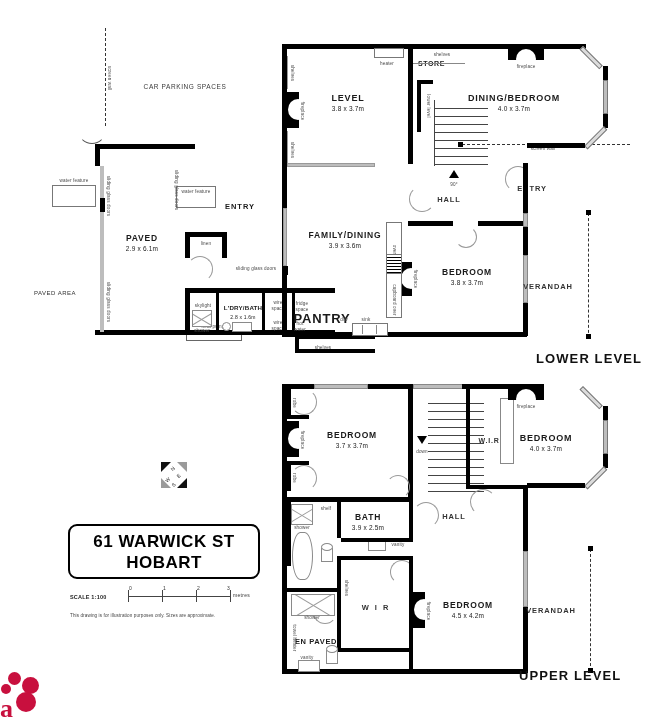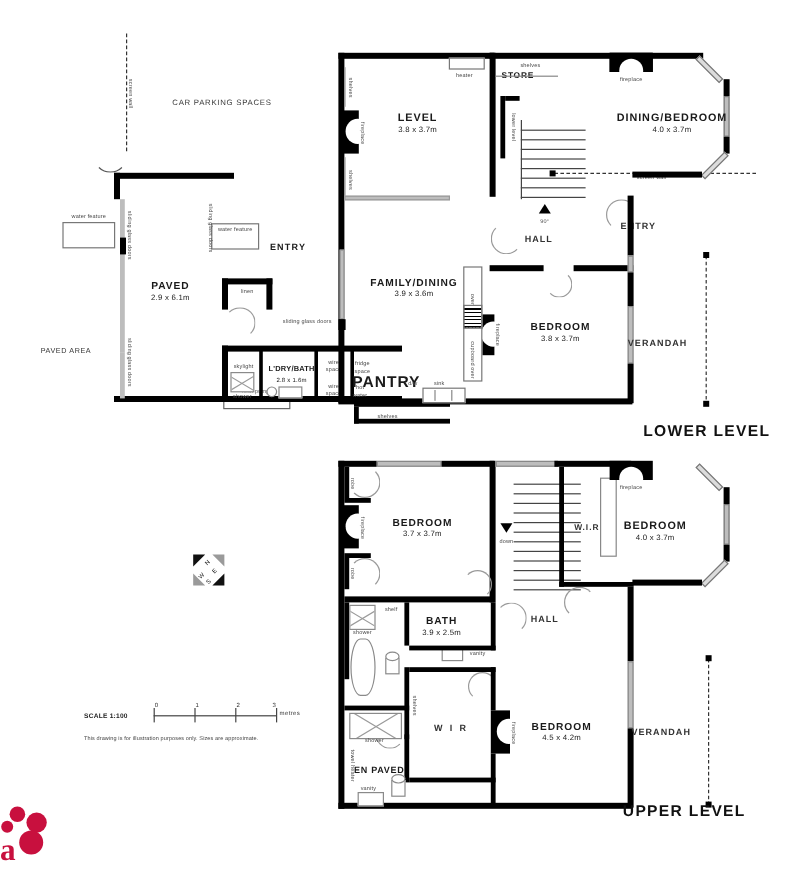--- a/index.html
+++ b/index.html
@@ -234,21 +234,21 @@
     <div class="wl" style="left:603px; top:80px; width:5px; height:34px; border:1px solid #777;"></div>
     <div class="w" style="left:603px; top:114px; width:5px; height:14px;"></div>
     <div class="w" style="left:584px; top:146px; width:28px; height:5px; transform:rotate(-45deg); transform-origin:left top; background:#dcdcdc; border:1px solid #777;"></div>
     <div class="w" style="left:527px; top:143px; width:58px; height:5px;"></div>
 
     <div class="fp" style="left:508px; top:44px; width:36px; height:16px;"></div>
     <div class="fp" style="left:508px; top:44px; width:36px; height:16px;"></div>
     <div class="circ" style="left:516px; top:49px; width:20px; height:20px; border:none; background:#fff;"></div>
     <div class="lbl tiny" style="left:526px; top:66px;">fireplace</div>
 
-    <div class="lbl room big" style="left:560px; top:103px;">
+    <div class="lbl room big" style="left:514px; top:103px;">
       <div class="rn">DINING/BEDROOM</div>
       <div class="rd">4.0 x 3.7m</div>
     </div>
 
     <div class="fp" style="left:283px; top:92px; width:16px; height:36px;"></div>
     <div class="circ" style="left:288px; top:99px; width:20px; height:21px; border:none; background:#fff;"></div>
     <div class="lbl tiny v" style="left:302px; top:111px;">fireplace</div>
     <div class="lbl tiny v" style="left:292px; top:73px;">shelves</div>
     <div class="lbl tiny v" style="left:292px; top:150px;">shelves</div>
     <div class="thin" style="left:287px; top:56px; width:1px; height:33px; background:#999;"></div>
@@ -473,20 +473,26 @@
       <polygon points="27,1 27,11 17,1" fill="#9a9a9a"></polygon>
       <polygon points="1,27 11,27 1,17" fill="#9a9a9a"></polygon>
       <polygon points="27,27 17,27 27,17" fill="#111"></polygon>
       <text x="14" y="9" font-family="Liberation Sans, sans-serif" font-size="5" fill="#111" text-anchor="middle" transform="rotate(-45 14 9)">N</text>
       <text x="20" y="16" font-family="Liberation Sans, sans-serif" font-size="5" fill="#111" text-anchor="middle" transform="rotate(-45 20 16)">E</text>
       <text x="9" y="20" font-family="Liberation Sans, sans-serif" font-size="5" fill="#111" text-anchor="middle" transform="rotate(-45 9 20)">W</text>
       <text x="15" y="25" font-family="Liberation Sans, sans-serif" font-size="5" fill="#111" text-anchor="middle" transform="rotate(-45 15 25)">S</text>
     </svg>
   </div>
 
+  <div id="titlebox" style="left:68px; top:524px; width:192px; height:55px;">
+    <div>
+      <div class="t">61 WARWICK ST</div>
+      <div class="t">HOBART</div>
+    </div>
+  </div>
 
   <div class="lbl scaletext" style="left:70px; top:594px;">SCALE 1:100</div>
   <div id="scalebar" style="left:128px; top:589px; width:102px; height:14px;">
     <div class="sline"></div>
     <div class="tick" style="left:0;"></div>
     <div class="tick" style="left:34px;"></div>
     <div class="tick" style="left:68px;"></div>
     <div class="tick" style="left:102px;"></div>
     <div class="num" style="left:1px;">0</div>
     <div class="num" style="left:35px;">1</div>

